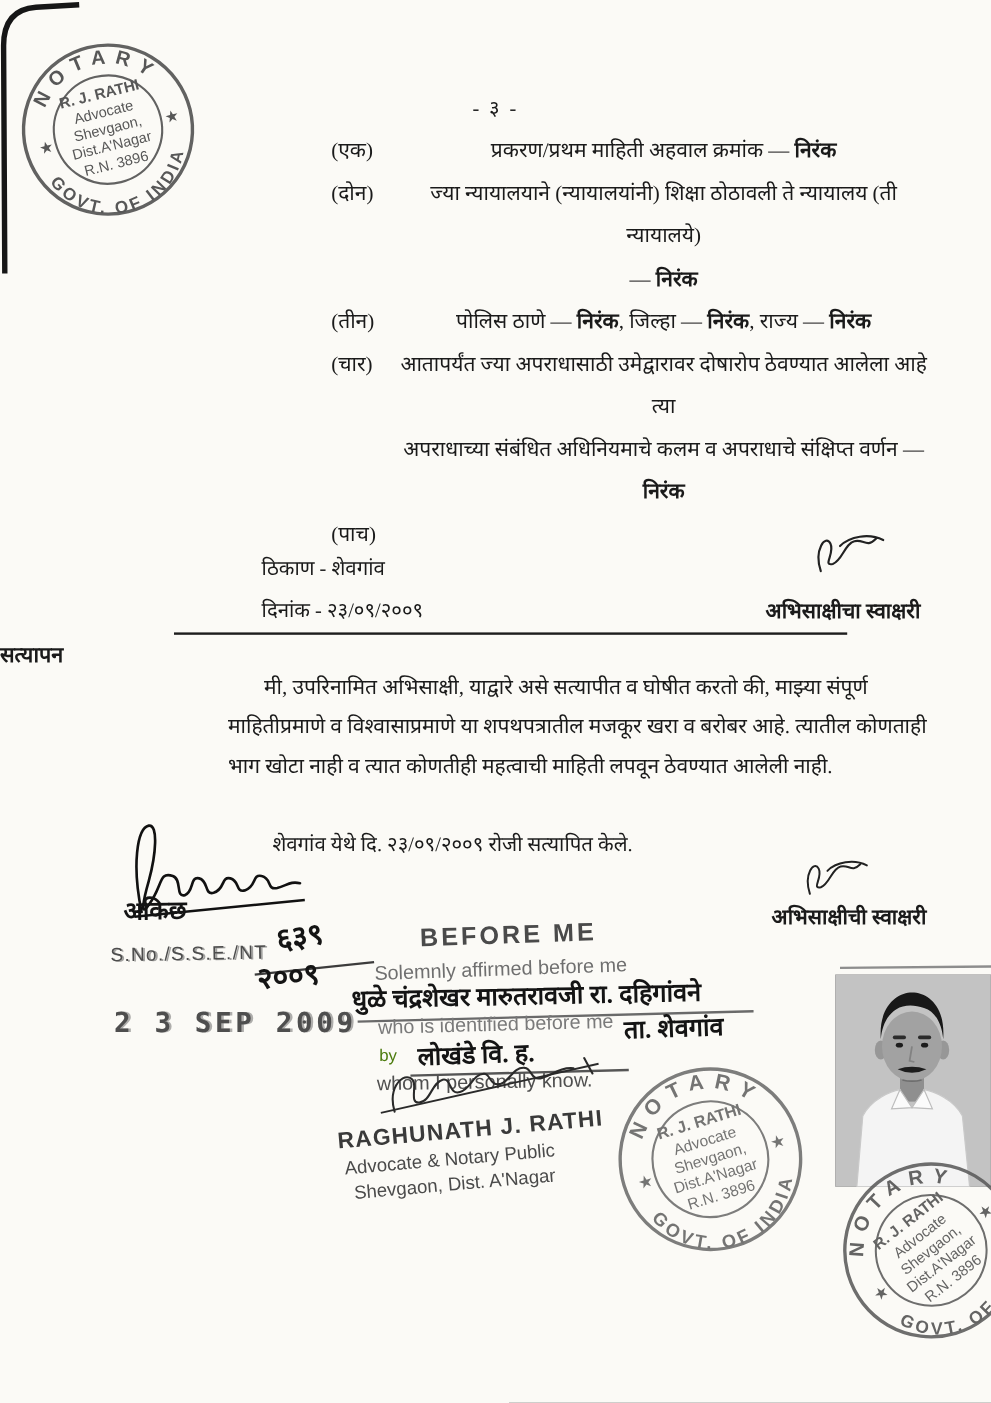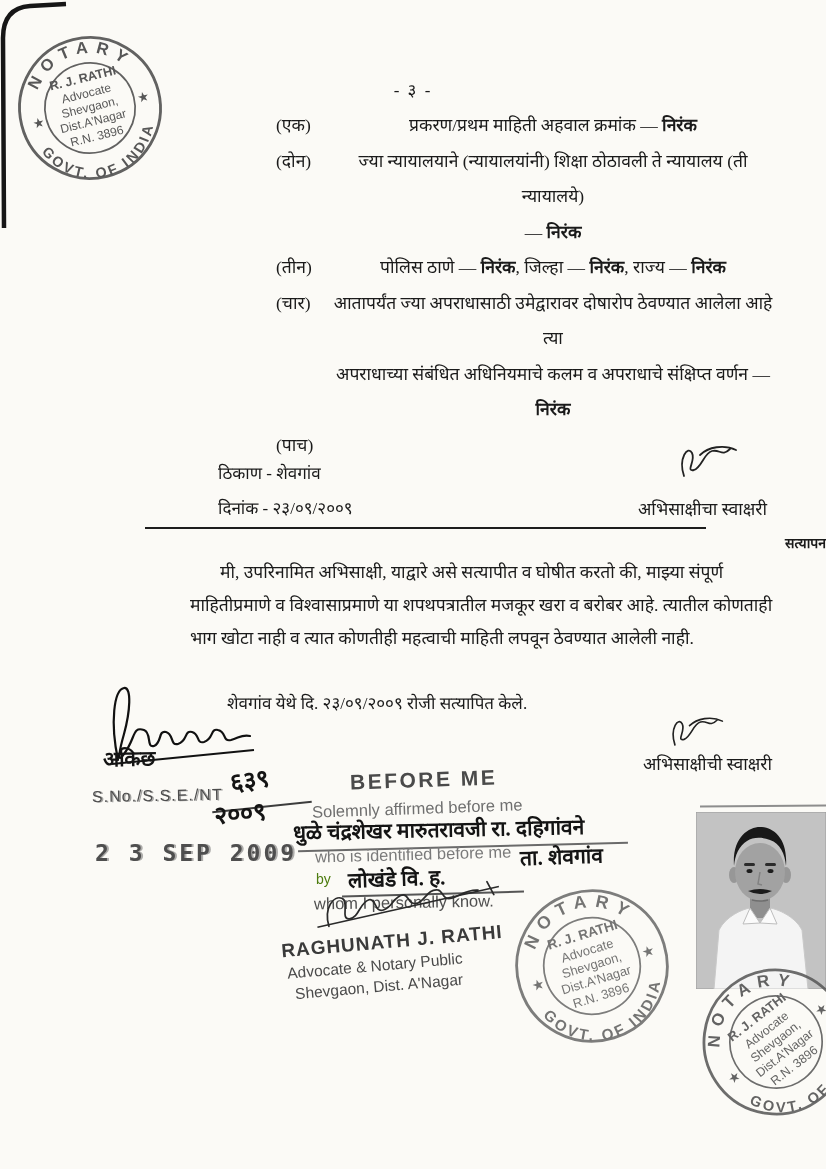--- a/index.html
+++ b/index.html
@@ -12,25 +12,25 @@
   .nowrap{white-space:nowrap;}
   
   .pageno{left:0;right:0;top:78px;text-align:center;font-size:17px;letter-spacing:2px;}
   .qlist{left:276px;top:108px;width:500px;font-size:17.5px;}
   .qrow{display:flex;}
   .qlabel{width:54px;flex:0 0 54px;line-height:35.5px;}
   .qlines{flex:1;}
   .qline{line-height:35.5px;text-align:center;}
   .place-line{left:218px;top:461px;font-size:17px;}
   .date-line{left:218px;top:496px;font-size:17px;text-align:center;}
-  .sig-caption{font-size:17.5px;font-weight:400;}
+  .sig-caption{font-size:17.5px;font-weight:700;}
   .cap1{left:638px;top:496px;}
   .cap2{left:643px;top:751px;}
   .divider{left:145px;top:527px;width:561px;height:2px;background:#1d1d1d;}
-  .heading{left:0;right:0;top:533px;text-align:right;font-size:14px;font-weight:700;}
+  .heading{left:0;right:0;top:533px;text-align:left;font-size:18px;font-weight:700;}
   .para-line{font-size:17.5px;}
   .pl1{left:220px;top:559px;}
   .pl2{left:190px;top:592px;}
   .pl3{left:190px;top:625px;}
   .attest{left:227px;top:691px;font-size:17px;}
   
   .hand{font-weight:600;color:#141414;}
   .hw-name-left{left:103px;top:744px;font-size:21px;transform:rotate(-1deg);font-family:Liberation Mono, monospace;}
   .hw-serial-top{left:230px;top:762px;font-size:25px;transform:rotate(-8deg);}
   .hw-serial-bottom{left:214px;top:795px;font-size:25px;transform:rotate(-5deg);}

